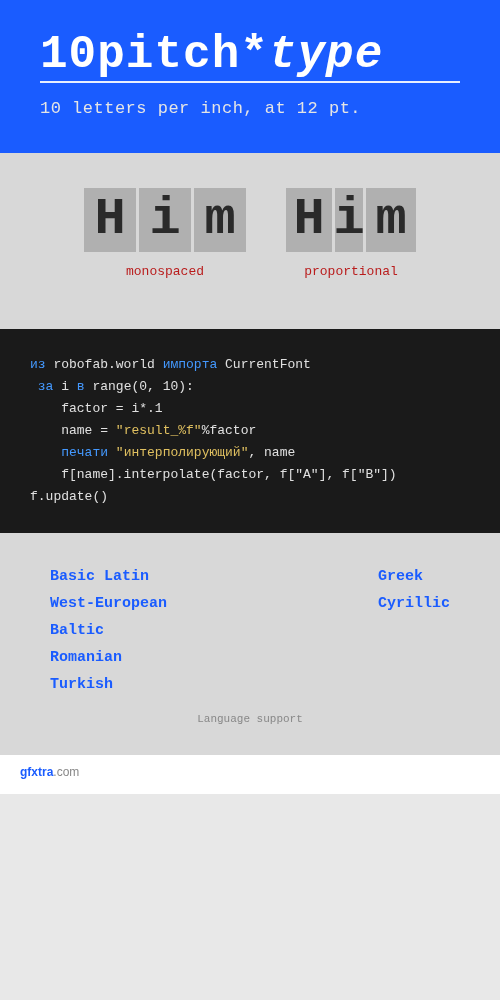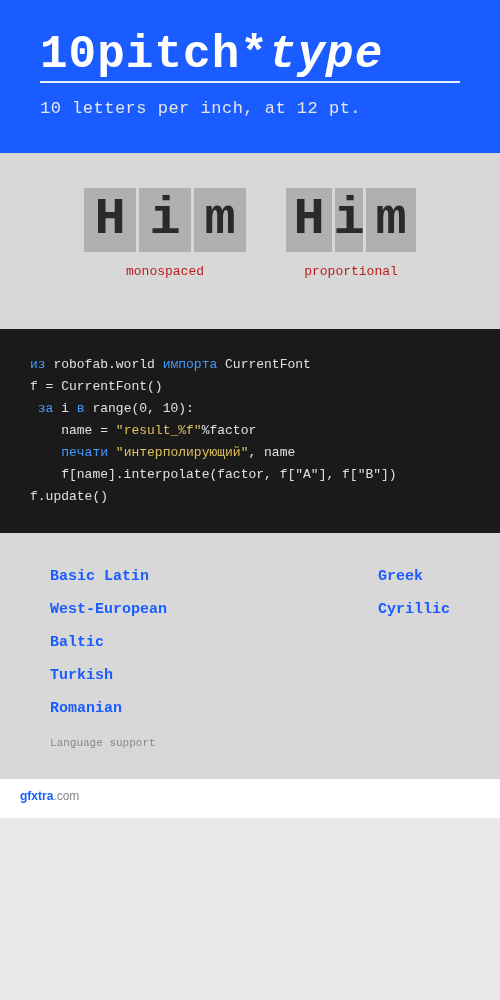--- a/index.html
+++ b/index.html
@@ -129,31 +129,32 @@
     }
 
     .language-grid {
       display: flex;
       justify-content: space-between;
     }
 
     .lang-col {
       display: flex;
       flex-direction: column;
-      gap: 16px;
+      gap: 10px;
     }
 
     .lang-item {
       color: #1a5cff;
       font-family: 'Courier New', Courier, monospace;
       font-size: 15px;
       font-weight: 600;
     }
 
     .lang-footer {
+      text-align: center;
       margin-top: 20px;
       color: #888;
       font-family: 'Courier New', Courier, monospace;
       font-size: 11px;
     }
 
     
     .watermark-section {
       background: #ffffff;
       padding: 10px 20px 15px 20px;
@@ -201,36 +202,36 @@
         <div class="letter-block">i</div>
         <div class="letter-block">m</div>
       </div>
       <div class="font-label">proportional</div>
     </div>
   </div>
 </div>
 
 <div class="code-section">
   <div class="code-line"><span class="code-blue">из</span><span class="code-white"> robofab.world </span><span class="code-blue">импорта</span><span class="code-white"> CurrentFont</span></div>
-  <div class="code-line"><span class="code-white">f = CurrentFont()</span></div>
   <div class="code-line"><span class="code-white"> </span><span class="code-blue">за</span><span class="code-white"> i </span><span class="code-blue">в</span><span class="code-white"> range(0, 10):</span></div>
+  <div class="code-line"><span class="code-white">    factor = i*.1</span></div>
   <div class="code-line"><span class="code-white">    name = </span><span class="code-string-lit">"result_%f"</span><span class="code-white">%factor</span></div>
   <div class="code-line"><span class="code-white">    </span><span class="code-blue">печати</span><span class="code-white"> </span><span class="code-string-lit">"интерполирующий"</span><span class="code-white">, name</span></div>
   <div class="code-line"><span class="code-white">    f[name].interpolate(factor, f["A"], f["B"])</span></div>
   <div class="code-line"><span class="code-white">f.update()</span></div>
 </div>
 
 <div class="language-section">
   <div class="language-grid">
     <div class="lang-col">
       <div class="lang-item">Basic Latin</div>
       <div class="lang-item">West-European</div>
       <div class="lang-item">Baltic</div>
+      <div class="lang-item">Romanian</div>
       <div class="lang-item">Turkish</div>
-      <div class="lang-item">Romanian</div>
     </div>
     <div class="lang-col">
       <div class="lang-item">Greek</div>
       <div class="lang-item">Cyrillic</div>
     </div>
   </div>
   <div class="lang-footer">Language support</div>
 </div>
 
 <div class="watermark-section">

